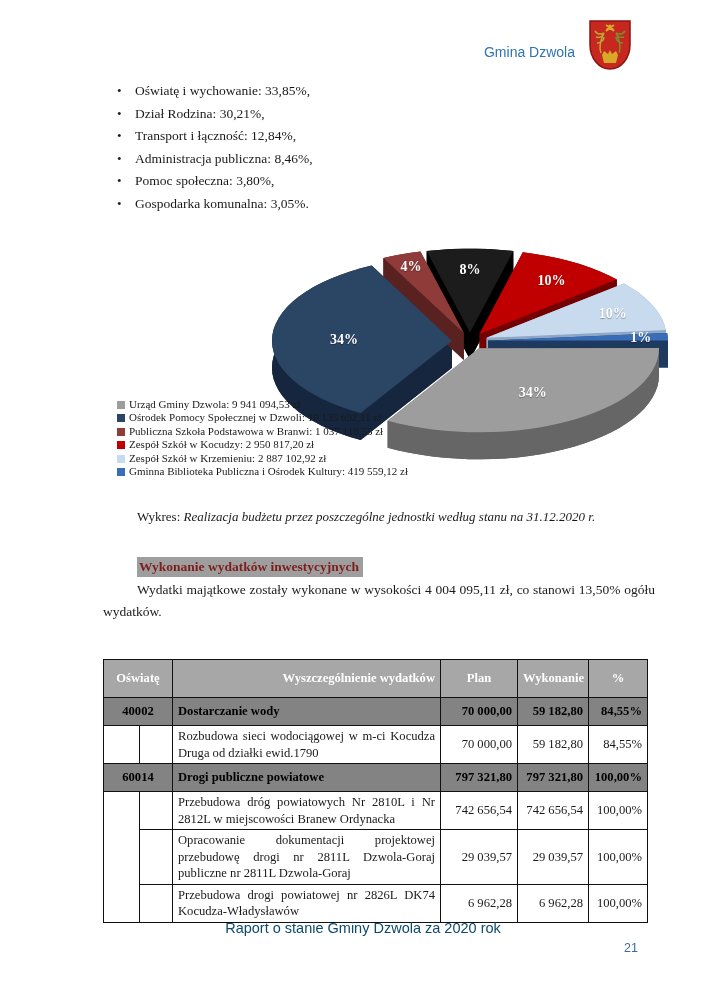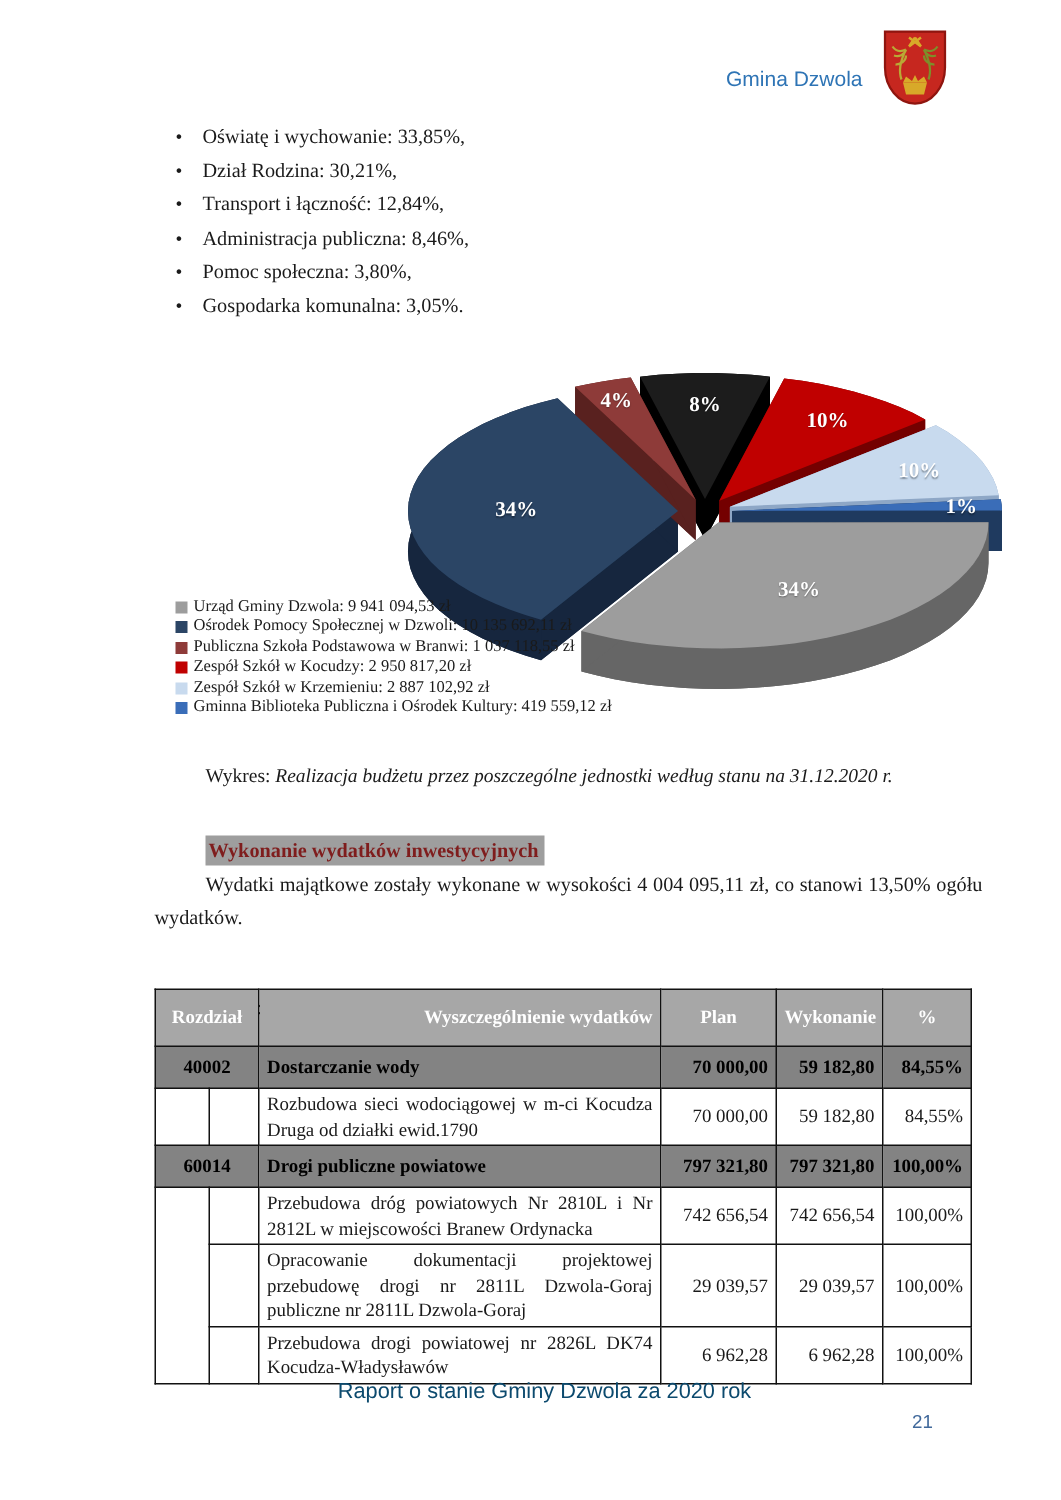--- a/index.html
+++ b/index.html
@@ -48,21 +48,21 @@
   tr.det td{background:#fff;}
   tr.det td.c-desc{text-align:justify;text-align-last:left;}
   tr.det td.num{text-align:right;}
   td.num{white-space:nowrap;}
   
   .footer-title{
     position:absolute;left:103px;top:920px;width:520px;text-align:center;
     font-family:"Liberation Sans","DejaVu Sans",sans-serif;font-size:14.5px;
   }
   .page-num{
-    position:absolute;left:608px;top:941px;width:30px;text-align:left;
+    position:absolute;left:608px;top:941px;width:30px;text-align:right;
     font-family:"Liberation Sans","DejaVu Sans",sans-serif;font-size:12.5px;
   }
 </style>
 </head>
 <body>
 
 <div class="page">
 
   <div class="hdr-org" style="color: rgb(46, 116, 181);">Gmina Dzwola</div>
   <svg class="crest" viewBox="0 0 44 52">
@@ -169,21 +169,21 @@
       <colgroup>
         <col style="width:36px">
           <col style="width:33px">
           <col style="width:268px">
         <col style="width:77px">
           <col style="width:71px">
           <col style="width:59px">
       </colgroup>
       <tbody id="tbl-body">
           <tr class="hdr">
-            <td class="c-roz" colspan="2">Rozdział</td>
+            <td class="c-roz" colspan="2">Oświatę</td>
             <td class="c-desc">Wyszczególnienie wydatków</td>
             <td class="c-plan">Plan</td>
             <td class="c-wyk">Wykonanie</td>
             <td class="c-pct">%</td>
           </tr>
           <tr class="cat">
             <td class="c-roz" colspan="2">40002</td>
             <td class="c-desc">Dostarczanie wody</td>
             <td class="num">70 000,00</td>
             <td class="num">59 182,80</td>

